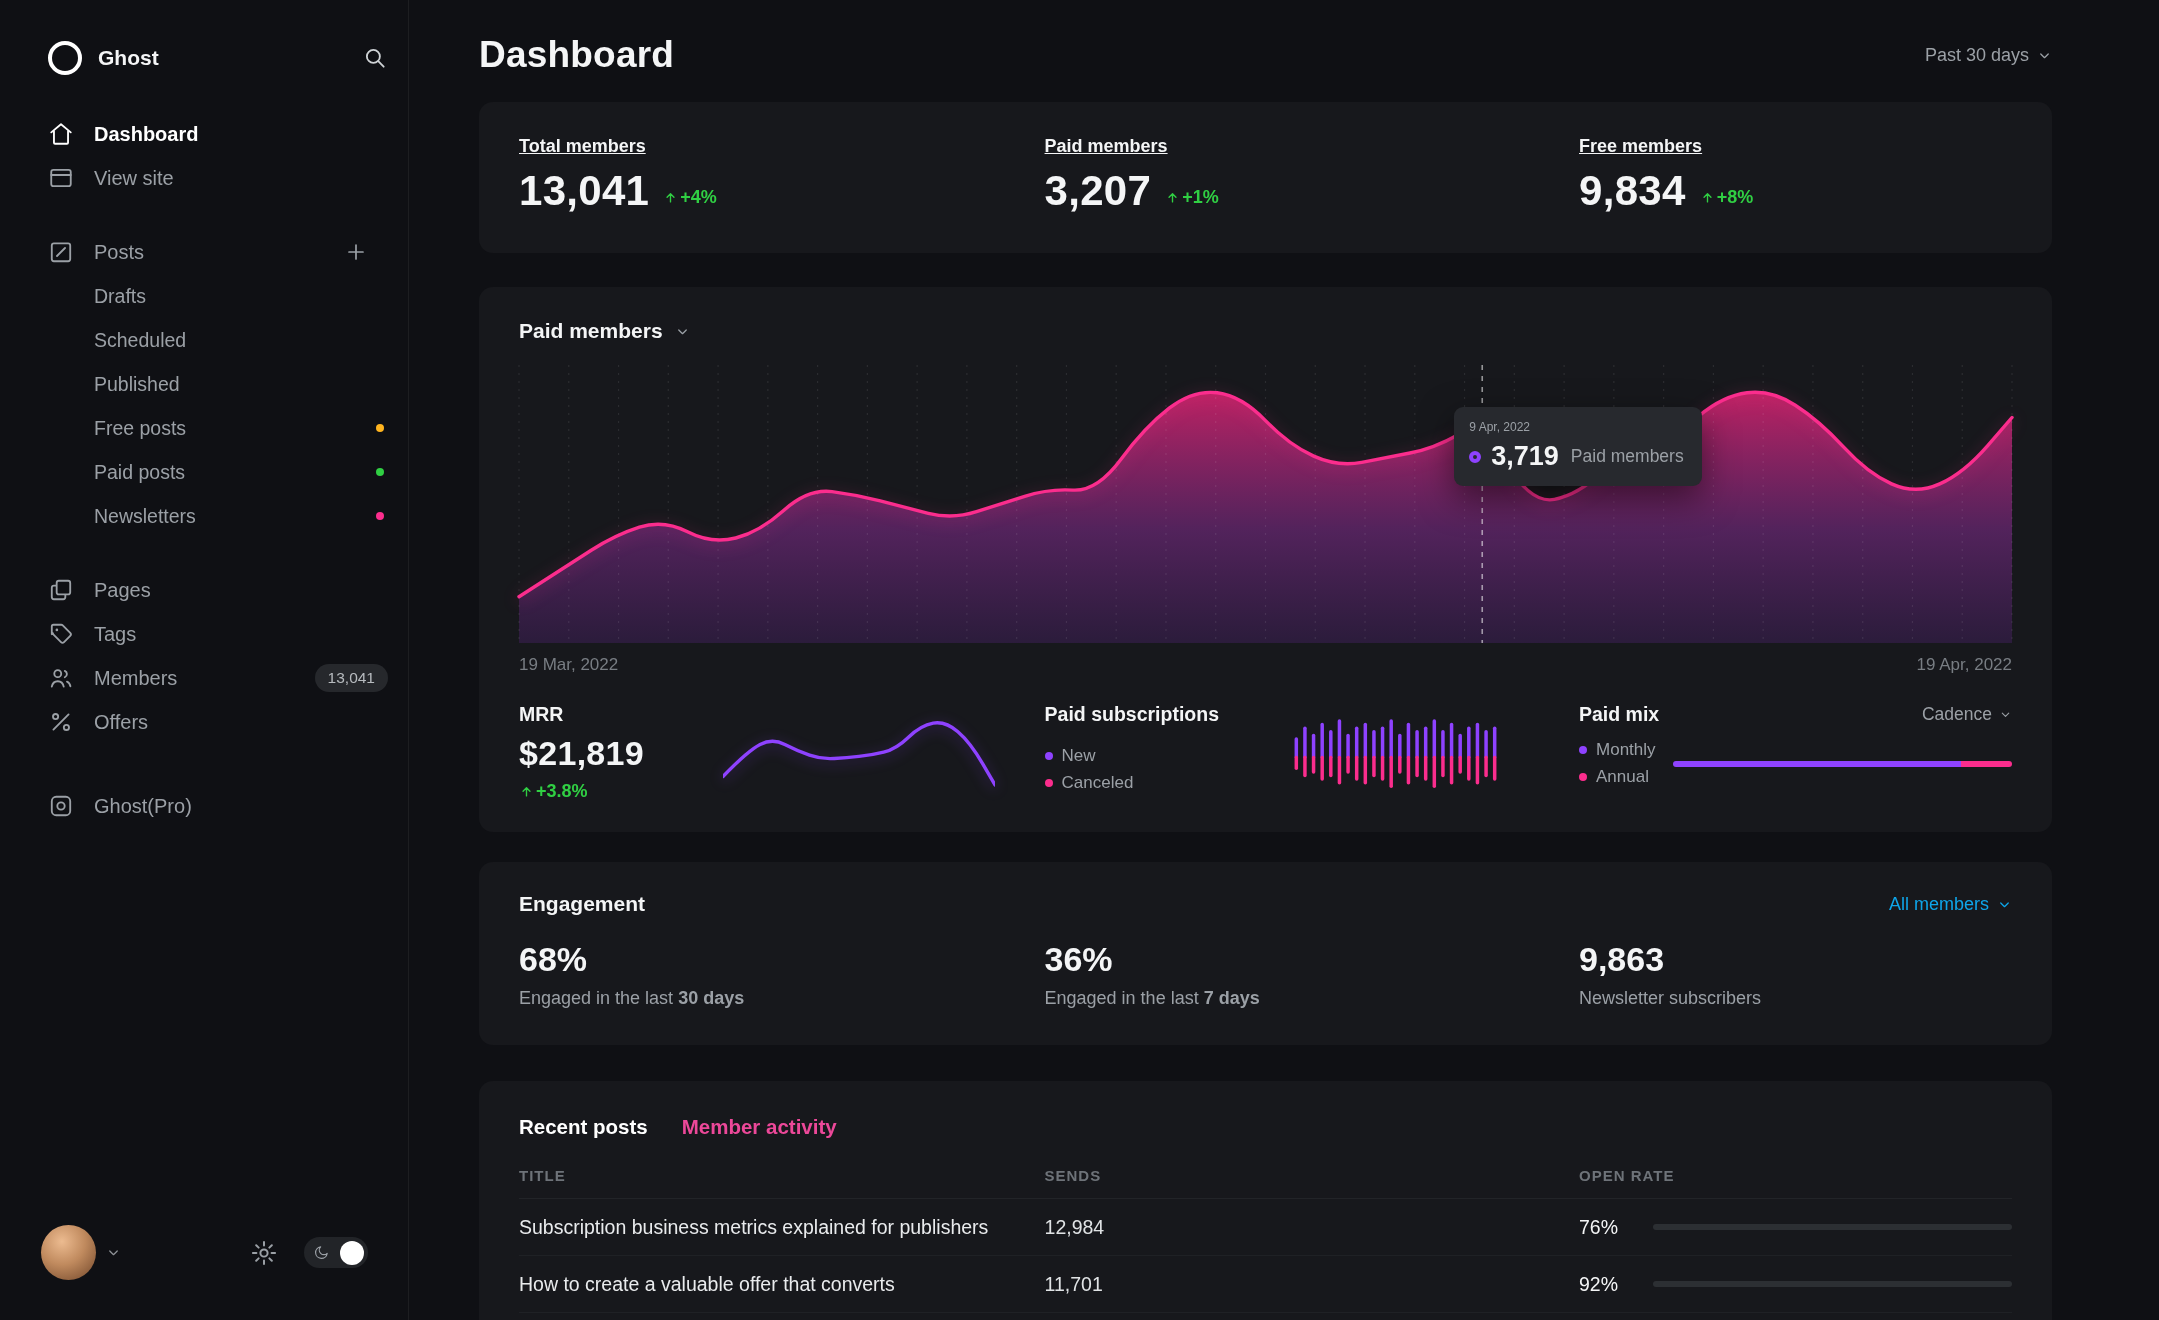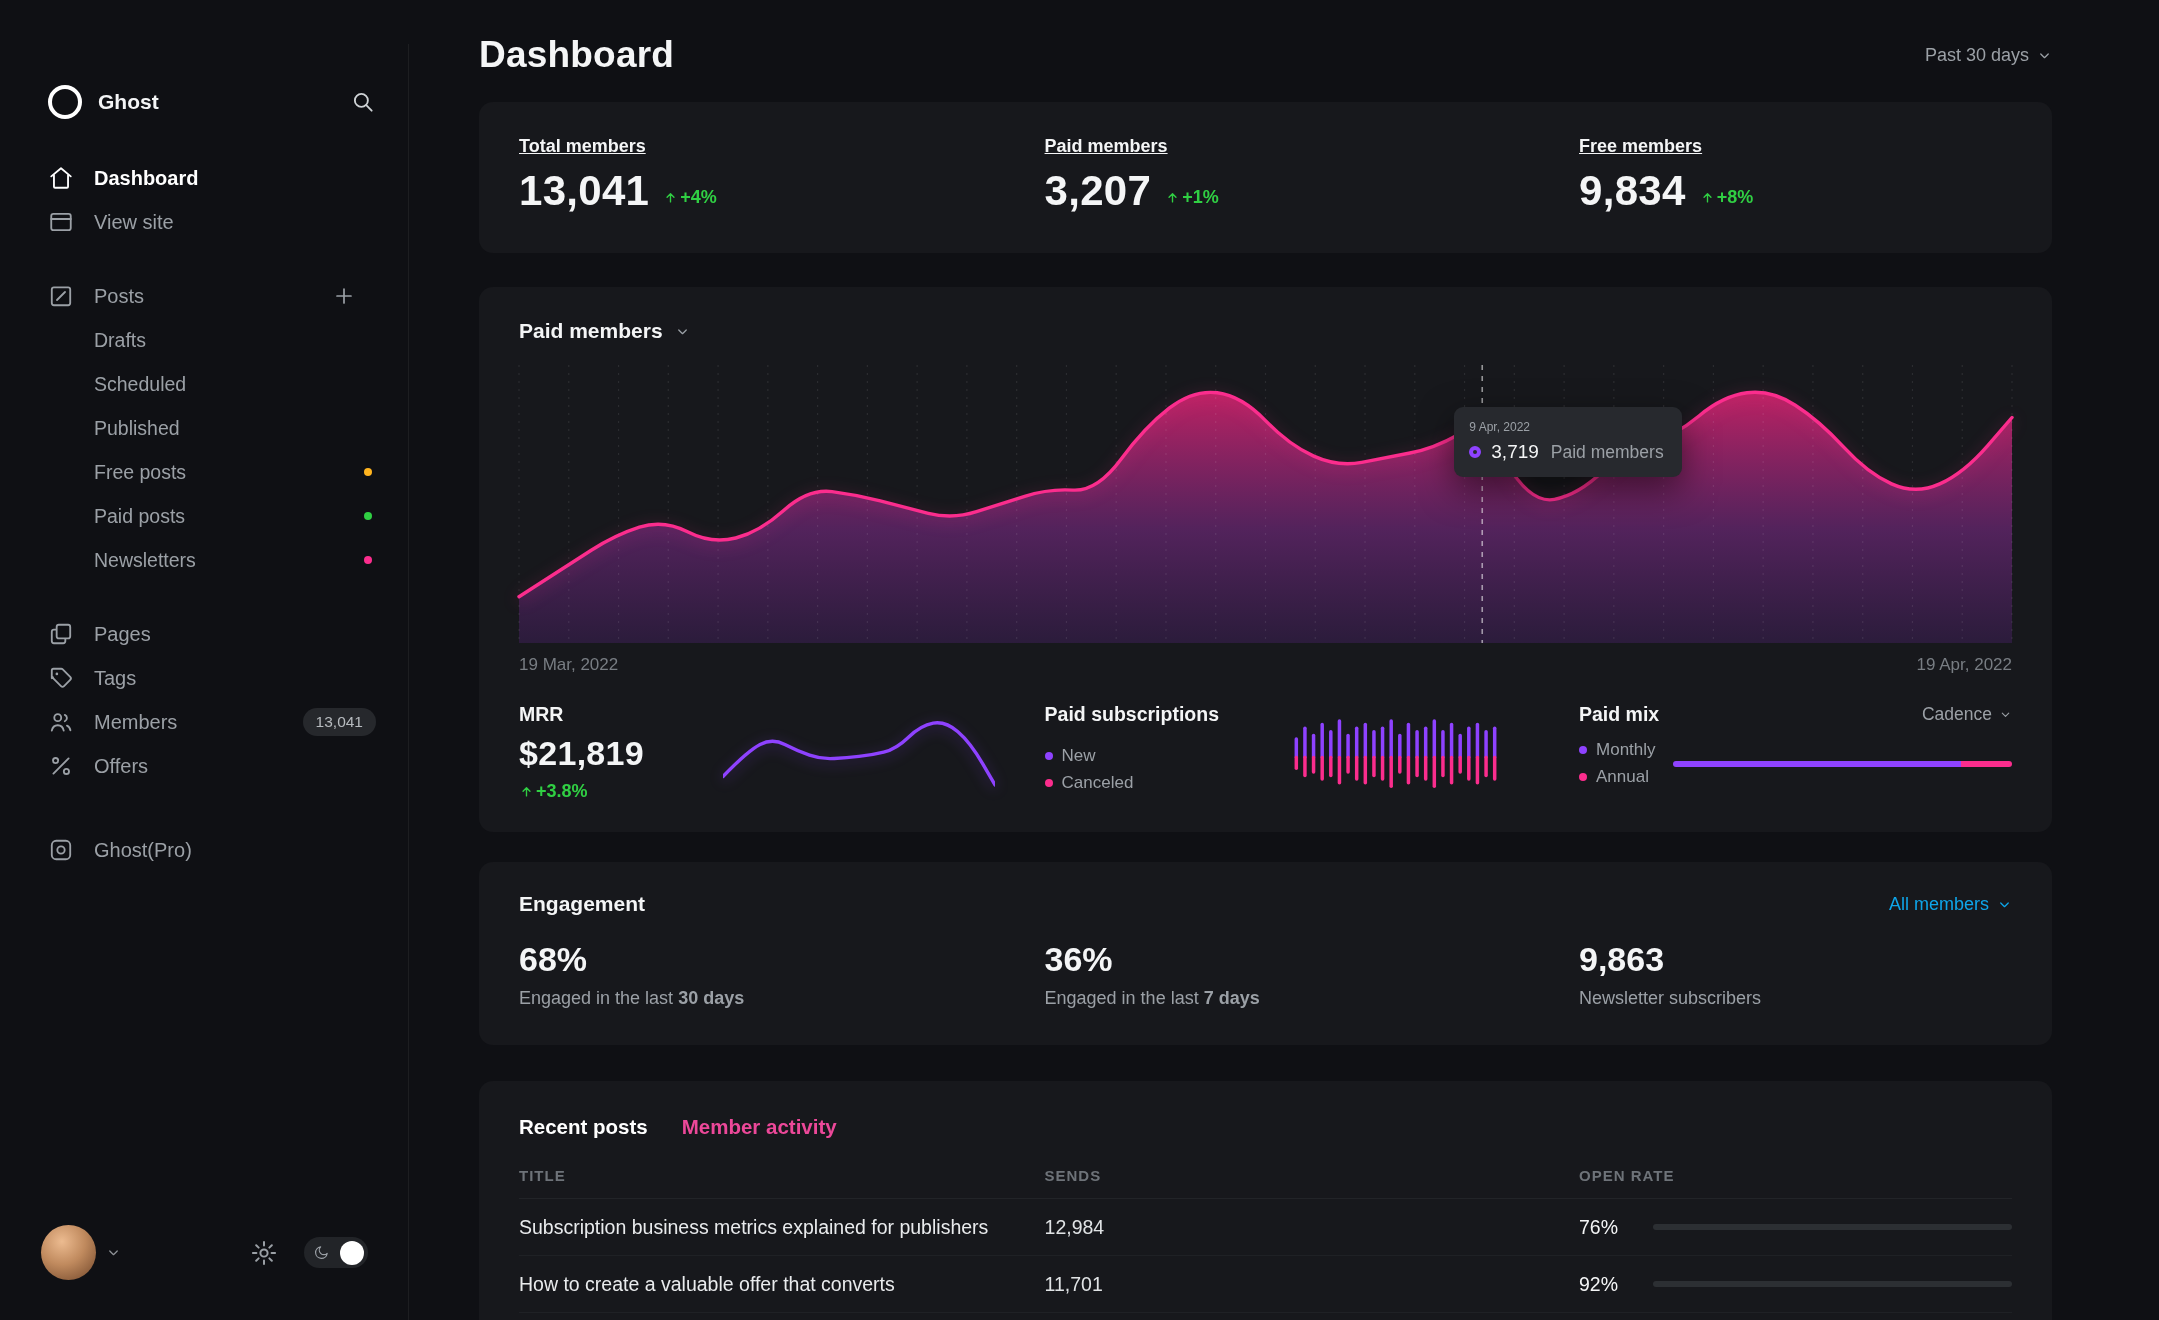--- a/index.html
+++ b/index.html
@@ -5,22 +5,22 @@
   * { margin:0; padding:0; box-sizing:border-box; }
   html,body { width:2159px; height:1320px; }
   body {
     background:#0f1014; color:#f4f5f6;
     font-family:"Liberation Sans", sans-serif;
     display:flex; overflow:hidden;
   }
   button { font-family:inherit; }
 
   
-  .sidebar { width:409px; min-width:409px; position:relative; padding:36px 32px 0 48px;
-             border-right:1px solid rgba(255,255,255,0.06);margin-top:44px; }
+  .sidebar { width:409px; min-width:409px; position:relative; padding:36px 20px 0 48px;
+             border-right:1px solid rgba(255,255,255,0.06); }
   .brand-row { display:flex; align-items:center; height:44px; }
   .logo-ring { width:34px; height:34px; border:4px solid #fff; border-radius:50%; display:inline-block; }
   .brand-name { margin-left:16px; font-size:21px; font-weight:700; }
   .icon-btn { margin-left:auto; background:none; border:none; color:#cfd3d6; cursor:pointer; display:flex; align-items:center; }
   svg.ic { width:26px; height:26px; stroke:currentColor; fill:none; stroke-width:1.7; stroke-linecap:round; stroke-linejoin:round; }
   svg.chev { width:15px; height:15px; stroke:currentColor; fill:none; stroke-width:2; stroke-linecap:round; stroke-linejoin:round; }
   .nav { margin-top:32px; }
   .nav-item { display:flex; align-items:center; height:44px; color:#9ba0a6; font-size:20px; font-weight:500; cursor:pointer; }
   .nav-item .ic { margin-right:20px; }
   .nav-item.active { color:#fff; font-weight:700; }
@@ -64,21 +64,21 @@
   .chart-title { font-size:21px; font-weight:700; }
   .chart-header .chev { color:#9ba0a6; }
   .chart-wrap { position:relative; margin-top:22px; height:278px; }
   .chart-wrap svg { position:absolute; inset:0; width:100%; height:100%; overflow:visible; }
   .pm-line { filter:drop-shadow(0 3px 8px rgba(251,45,141,0.35)); }
   .chart-tooltip { position:absolute; top:42px; background:#27292e; border-radius:9px; padding:13px 18px 14px 15px;
                    box-shadow:0 12px 34px rgba(0,0,0,.5); z-index:2; white-space:nowrap; }
   .tip-date { font-size:12px; color:#9ba0a6; }
   .tip-row { display:flex; align-items:center; gap:10px; margin-top:7px; }
   .tip-ring { width:12px; height:12px; border:4px solid #8e42ff; border-radius:50%; }
-  .tip-value { font-size:19px; font-weight:400; }
+  .tip-value { font-size:27px; font-weight:700; }
   .tip-label { font-size:17.5px; color:#9ba0a6; margin-left:2px; }
   .x-labels { display:flex; justify-content:space-between; margin-top:12px; color:#787d83; font-size:17px; }
 
   .chart-footer { margin-top:28px; }
   .kpi-label { font-size:19.5px; font-weight:700; }
   .kpi-value { font-size:34px; font-weight:700; margin-top:8px; letter-spacing:.3px; }
   .kpi-delta { margin-top:8px; }
   .mrr-col { display:flex; }
   .spark { width:272px; height:80px; margin-left:auto; margin-right:50px; align-self:center;
            filter:drop-shadow(0 3px 7px rgba(142,66,255,.35)); }

